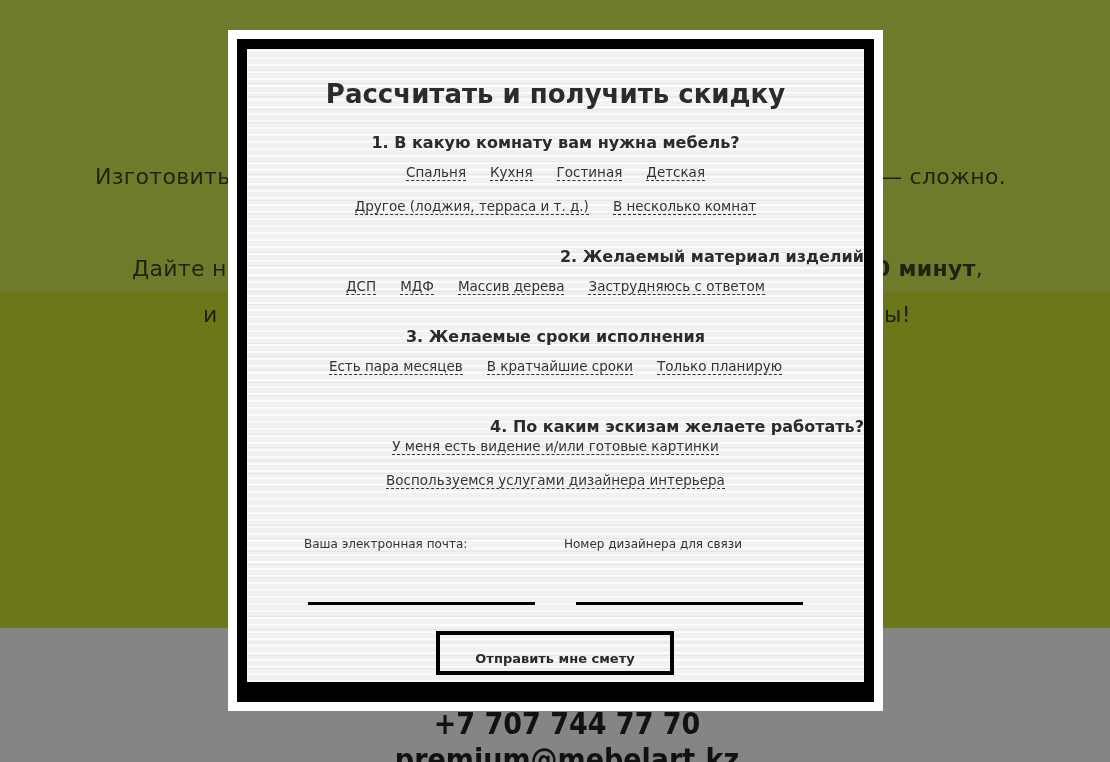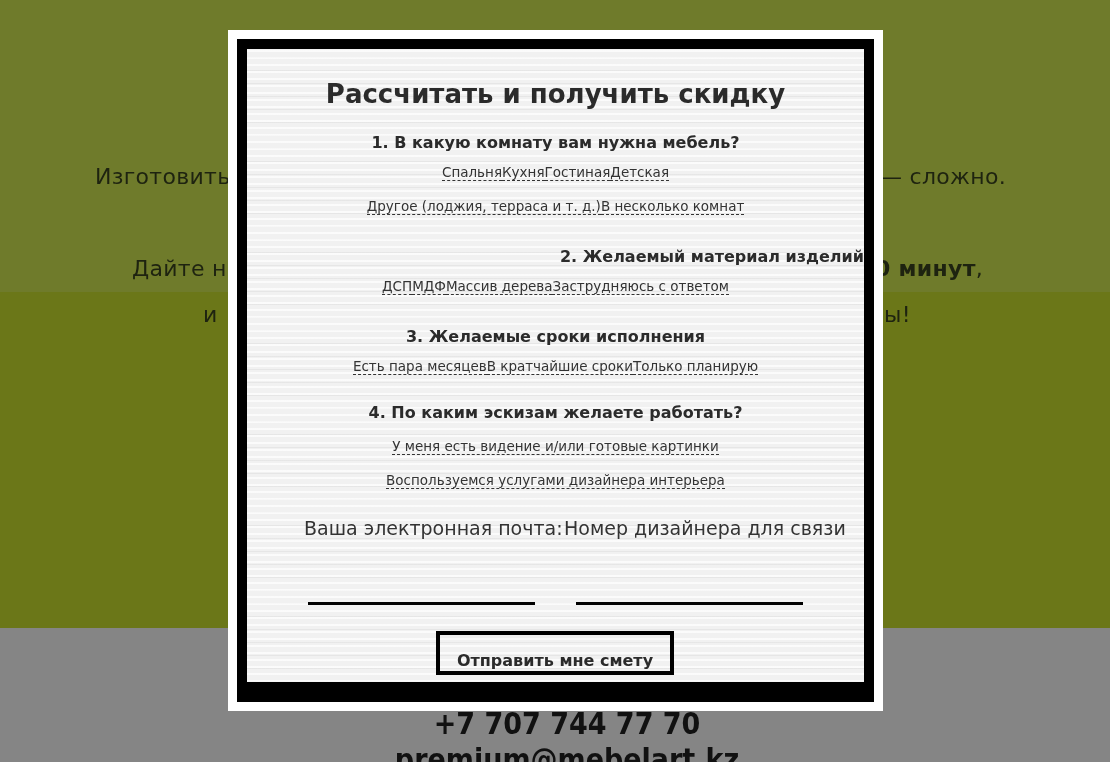--- a/index.html
+++ b/index.html
@@ -46,40 +46,40 @@
       position: absolute; left: 0; width: 100%; top: 30px;
       font-size: 26px; font-weight: bold; color: #2b2b2b;
     }
     .q-title {
       position: absolute; left: 0; width: 100%;
       font-size: 16px; font-weight: bold; color: #2b2b2b;
     }
     .opt-row {
       position: absolute; left: 0; width: 100%;
       font-size: 13.5px; color: #333;
-      display: flex; justify-content: center; 
+      display: flex; justify-content: center; gap: 24px;
     }
     .opt {
       border-bottom: 1px dashed #333; line-height: 16px; cursor: pointer;
       white-space: nowrap;
     }
     .field-label {
-      position: absolute; top: 468px; font-size: 19px; color: #333;
+      position: absolute; top: 488px; font-size: 12px; color: #333;
       white-space: nowrap;
       text-align: center;
     }
     .field-input {
       position: absolute; top: 534px; height: 22px; width: 227px;
       border: none; border-bottom: 3px solid #000; background: transparent;
       outline: none; font-size: 15px; padding: 0; box-sizing: border-box;
     }
     .submit-btn {
       position: absolute; left: 189px; top: 582px; width: 238px; height: 44px;
       box-sizing: border-box; border: 4px solid #000; background: transparent;
-      font-size: 16px; font-weight: bold; color: #2b2b2b;
+      font-size: 13px; font-weight: bold; color: #2b2b2b;
       font-family: "DejaVu Sans", sans-serif; cursor: pointer; padding: 16px;
     }
   </style>
 </head>
 <body>
 
 <div class="bg-top"></div>
 <div class="bg-mid"></div>
 <div class="bg-bottom"></div>
 
@@ -125,21 +125,21 @@
         <span class="opt">Заструдняюсь с ответом</span>
       </div>
 
       <div class="q-title" style="top:278px;">3. Желаемые сроки исполнения</div>
       <div class="opt-row" style="top:309px;">
         <span class="opt">Есть пара месяцев</span>
         <span class="opt">В кратчайшие сроки</span>
         <span class="opt">Только планирую</span>
       </div>
 
-      <div class="q-title" style="top:354px;">4. По каким эскизам желаете работать?</div>
+      <div class="q-title" style="top:368px;text-align:right;">4. По каким эскизам желаете работать?</div>
       <div class="opt-row" style="top:389px;">
         <span class="opt">У меня есть видение и/или готовые картинки</span>
       </div>
       <div class="opt-row" style="top:423px;">
         <span class="opt">Воспользуемся услугами дизайнера интерьера</span>
       </div>
 
       <div class="field-label" style="left:57px;">Ваша электронная почта:</div>
       <div class="field-label" style="left:317px;">Номер дизайнера для связи</div>
 

